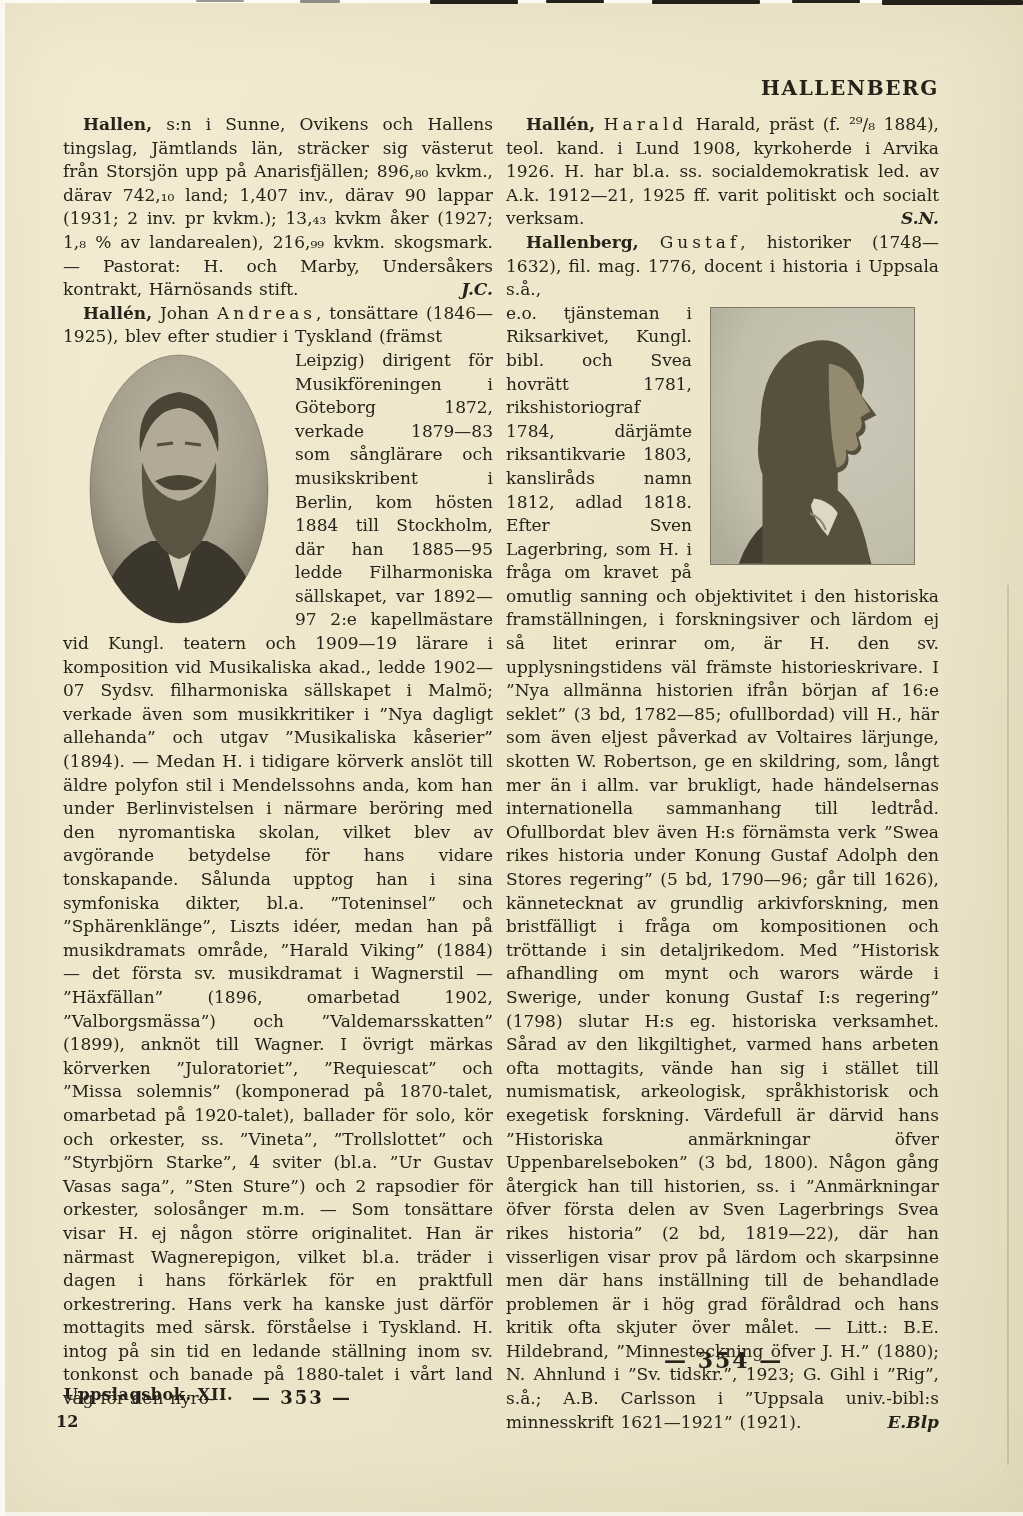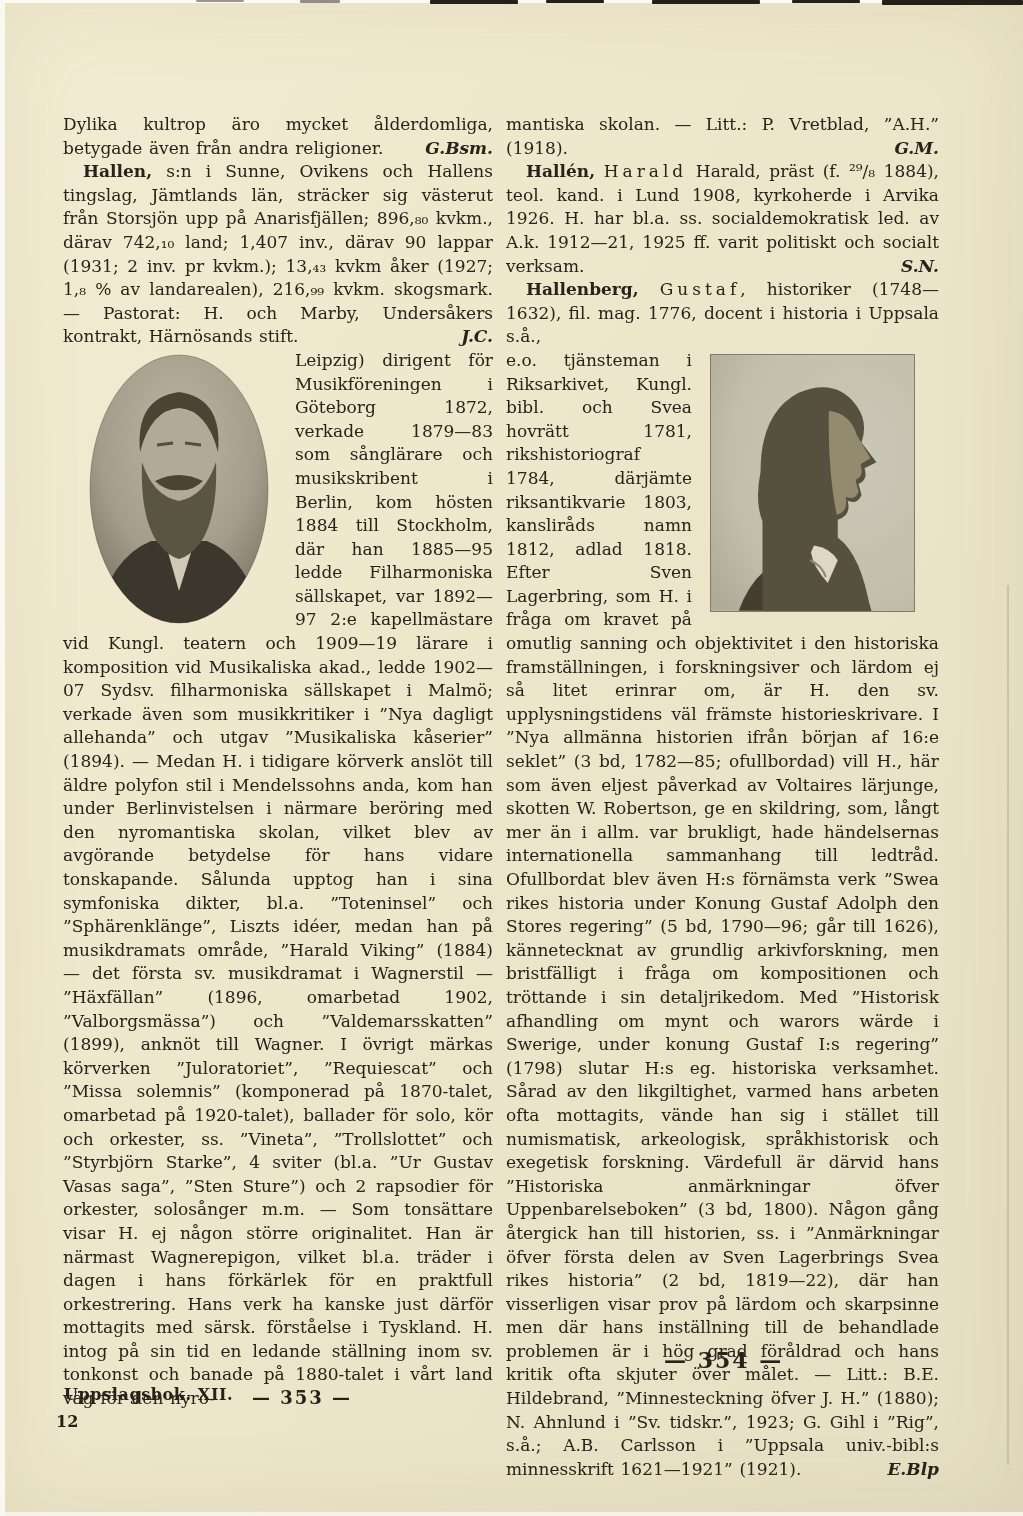--- a/index.html
+++ b/index.html
@@ -59,27 +59,28 @@
   <div class="edge-bottom"></div>
 
   <div class="dash" style="left:196px;width:48px;height:2px;opacity:.45"></div>
   <div class="dash" style="left:300px;width:40px;height:3px;opacity:.5"></div>
   <div class="dash" style="left:430px;width:88px;height:4px;"></div>
   <div class="dash" style="left:546px;width:58px;height:3px;"></div>
   <div class="dash" style="left:652px;width:108px;height:4px;"></div>
   <div class="dash" style="left:792px;width:68px;height:3px;"></div>
   <div class="dash" style="left:882px;width:141px;height:5px;"></div>
 
+  <div class="running-head">HALLENBERG</div>
 
   <div class="col col-left">
-    <p class="para"><span>Dylika kultrop äro mycket ålderdomliga, betygade även från andra religioner.</span><span class="sig">G.Bsm.</span></p>
 
     <p class="para entry"><span class="lead">Hallen,</span><span> s:n i Sunne, Ovikens och Hallens tingslag, Jämtlands län, sträcker sig västerut från Storsjön upp på Anarisfjällen; 896,₈₀ kvkm., därav 742,₁₀ land; 1,407 inv., därav 90 lappar (1931; 2 inv. pr kvkm.); 13,₄₃ kvkm åker (1927; 1,₈ % av landarealen), 216,₉₉ kvkm. skogsmark. — Pastorat: H. och Marby, Undersåkers kontrakt, Härnösands stift.</span><span class="sig">J.C.</span></p>
 
     <div>
+      <p class="para entry"><span class="lead">Hallén,</span><span> Johan </span><span class="spaced">Andreas</span><span>, tonsättare (1846—1925), blev efter studier i Tyskland (främst</span></p>
       <div class="flow">
         <figure class="photo-oval">
           <svg viewBox="0 0 180 270">
             <defs>
               <radialGradient id="gOval" cx="50%" cy="32%" r="80%">
                 <stop offset="0%" stop-color="#bcb5a3"></stop>
                 <stop offset="55%" stop-color="#a59d8b"></stop>
                 <stop offset="100%" stop-color="#6e6858"></stop>
               </radialGradient>
               <clipPath id="cOval">
@@ -100,21 +101,20 @@
             </g>
             <ellipse cx="90" cy="135" rx="89" ry="134" fill="none" stroke="rgba(55,50,40,.35)" stroke-width="1"></ellipse>
           </svg>
         </figure>
         <span>Leipzig) dirigent för Musikföreningen i Göteborg 1872, verkade 1879—83 som sånglärare och musikskribent i Berlin, kom hösten 1884 till Stockholm, där han 1885—95 ledde Filharmoniska sällskapet, var 1892—97 2:e kapellmästare vid Kungl. teatern och 1909—19 lärare i </span><span>komposition vid Musikaliska akad., ledde 1902—07 Sydsv. filharmoniska sällskapet i Malmö; verkade även som musikkritiker i ”Nya dagligt allehanda” och utgav ”Musikaliska kåserier” (1894). — Medan H. i tidigare körverk anslöt till äldre polyfon stil i Mendelssohns anda, kom han under Berlinvistelsen i närmare beröring med den nyromantiska skolan, vilket blev av avgörande betydelse för hans vidare tonskapande. Sålunda upptog han i sina symfoniska dikter, bl.a. ”Toteninsel” och ”Sphärenklänge”, Liszts idéer, medan han på musikdramats område, ”Harald Viking” (1884) — det första sv. musikdramat i Wagnerstil — ”Häxfällan” (1896, omarbetad 1902, ”Valborgsmässa”) och ”Valdemarsskatten” (1899), anknöt till Wagner. I övrigt märkas körverken ”Juloratoriet”, ”Requiescat” och ”Missa solemnis” (komponerad på 1870-talet, omarbetad på 1920-talet), ballader för solo, kör och orkester, ss. ”Vineta”, ”Trollslottet” och ”Styrbjörn Starke”, 4 sviter (bl.a. ”Ur Gustav Vasas saga”, ”Sten Sture”) och 2 rapsodier för orkester, solosånger m.m. — Som tonsättare visar H. ej någon större originalitet. Han är närmast Wagnerepigon, vilket bl.a. träder i dagen i hans förkärlek för en praktfull orkestrering. Hans verk ha kanske just därför mottagits med särsk. förståelse i Tyskland. H. intog på sin tid en ledande ställning inom sv. tonkonst och banade på 1880-talet i vårt land väg för den nyro-</span>
       </div>
     </div>
   </div>
 
   <div class="col col-right">
-    <p class="para"><span>mantiska skolan. — Litt.: P. Vretblad, ”A.H.” (1918).</span><span class="sig">G.M.</span></p>
 
     <p class="para entry"><span class="lead">Hallén,</span><span> </span><span class="spaced">Harald</span><span> Harald,</span><span> präst (f. ²⁹/₈ 1884), teol. kand. i Lund 1908, kyrkoherde i Arvika 1926. H. har bl.a. ss. socialdemokratisk led. av A.k. 1912—21, 1925 ff. varit politiskt och socialt verksam.</span><span class="sig">S.N.</span></p>
 
     <div>
       <p class="para entry"><span class="lead">Hallenberg,</span><span> </span><span class="spaced">Gustaf</span><span>, historiker (1748—1632), fil. mag. 1776, docent i historia i Uppsala s.å.,</span></p>
       <div class="flow">
         <figure class="photo-rect">
           <svg viewBox="0 0 205 258">
             <defs>
               <radialGradient id="gRect" cx="70%" cy="40%" r="85%">

